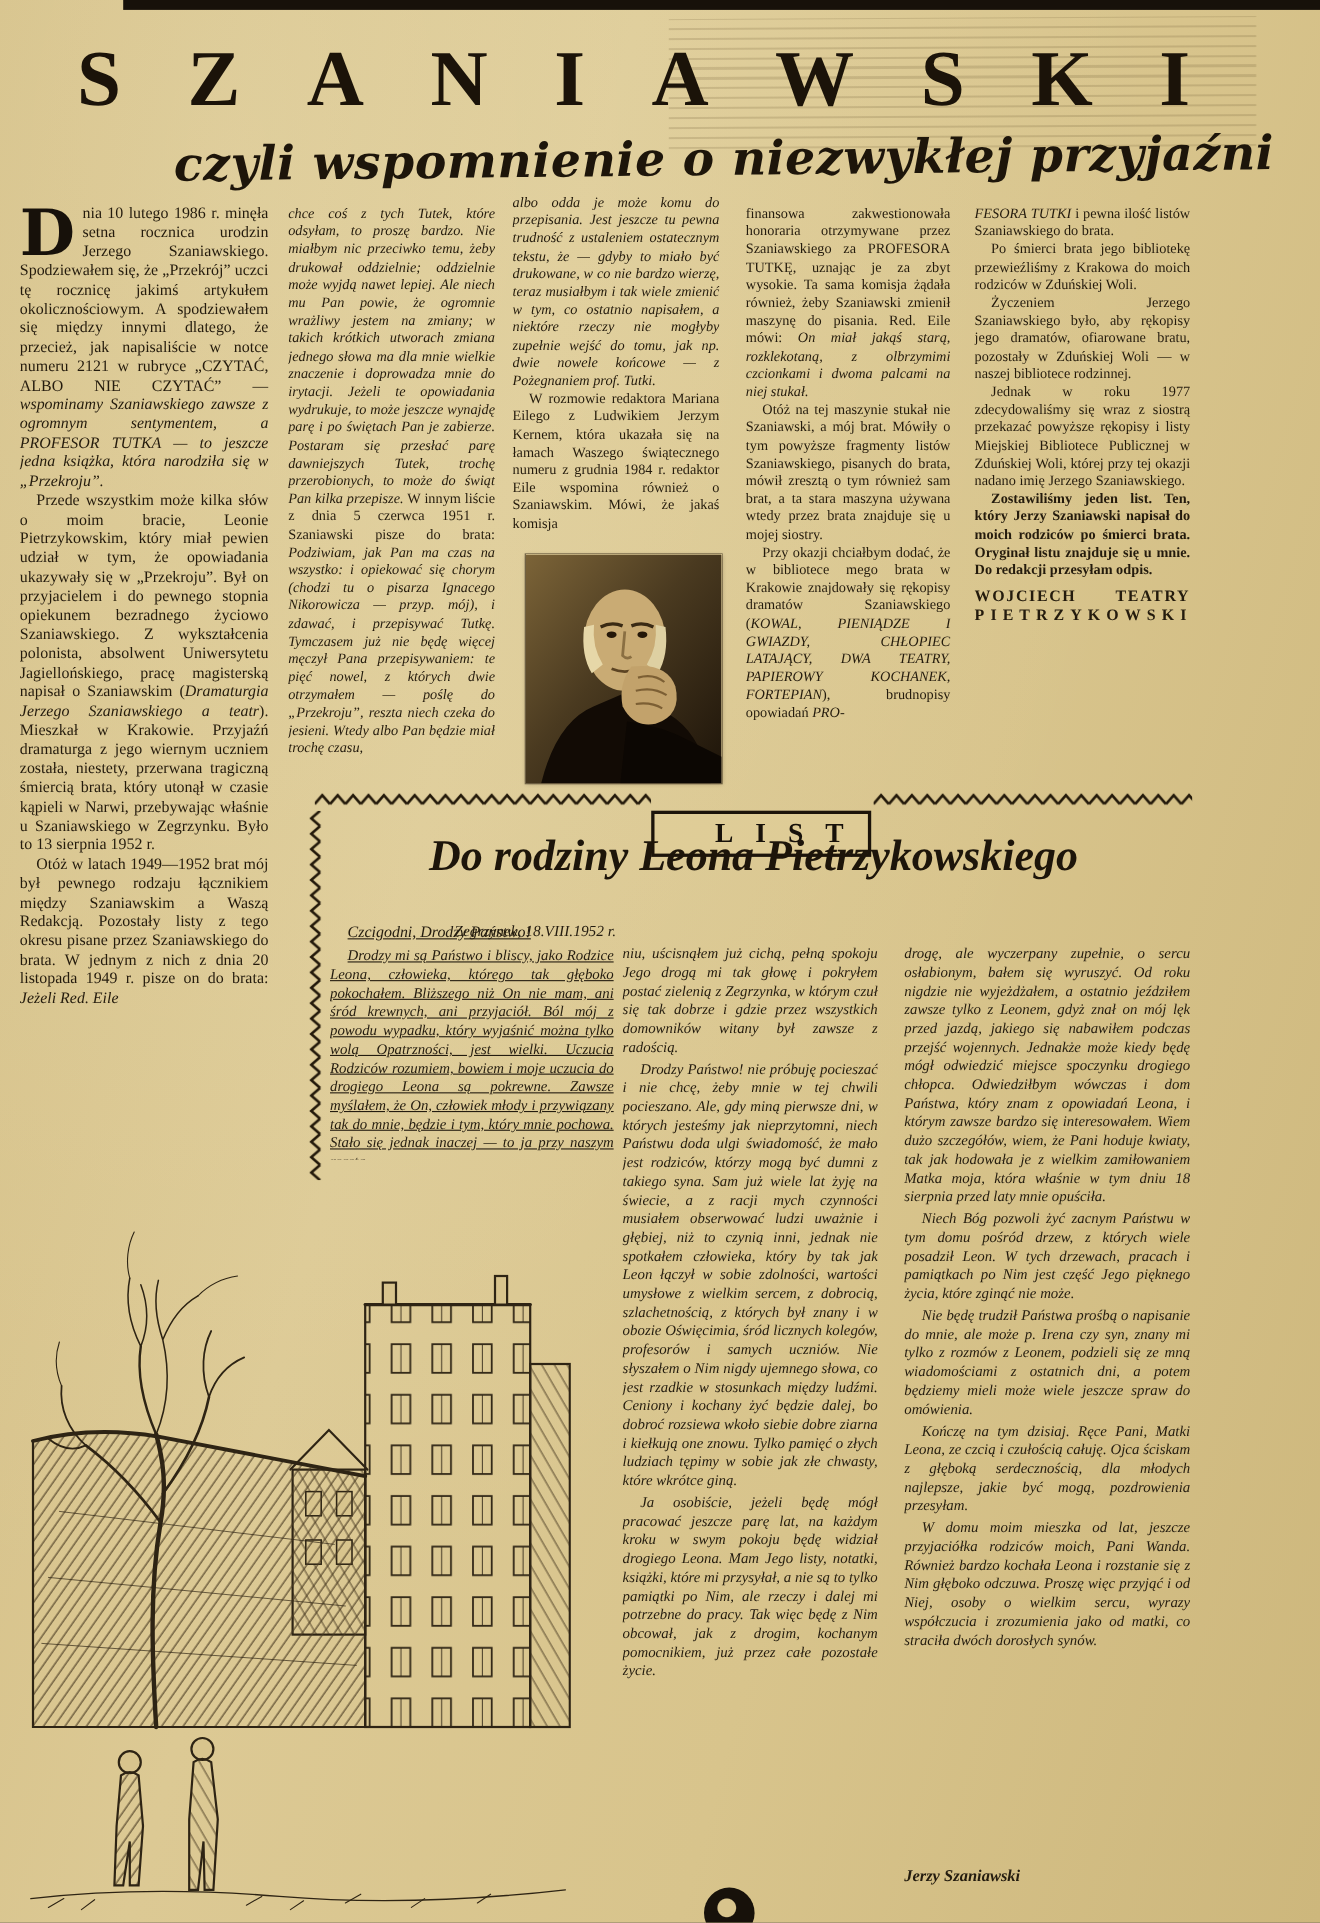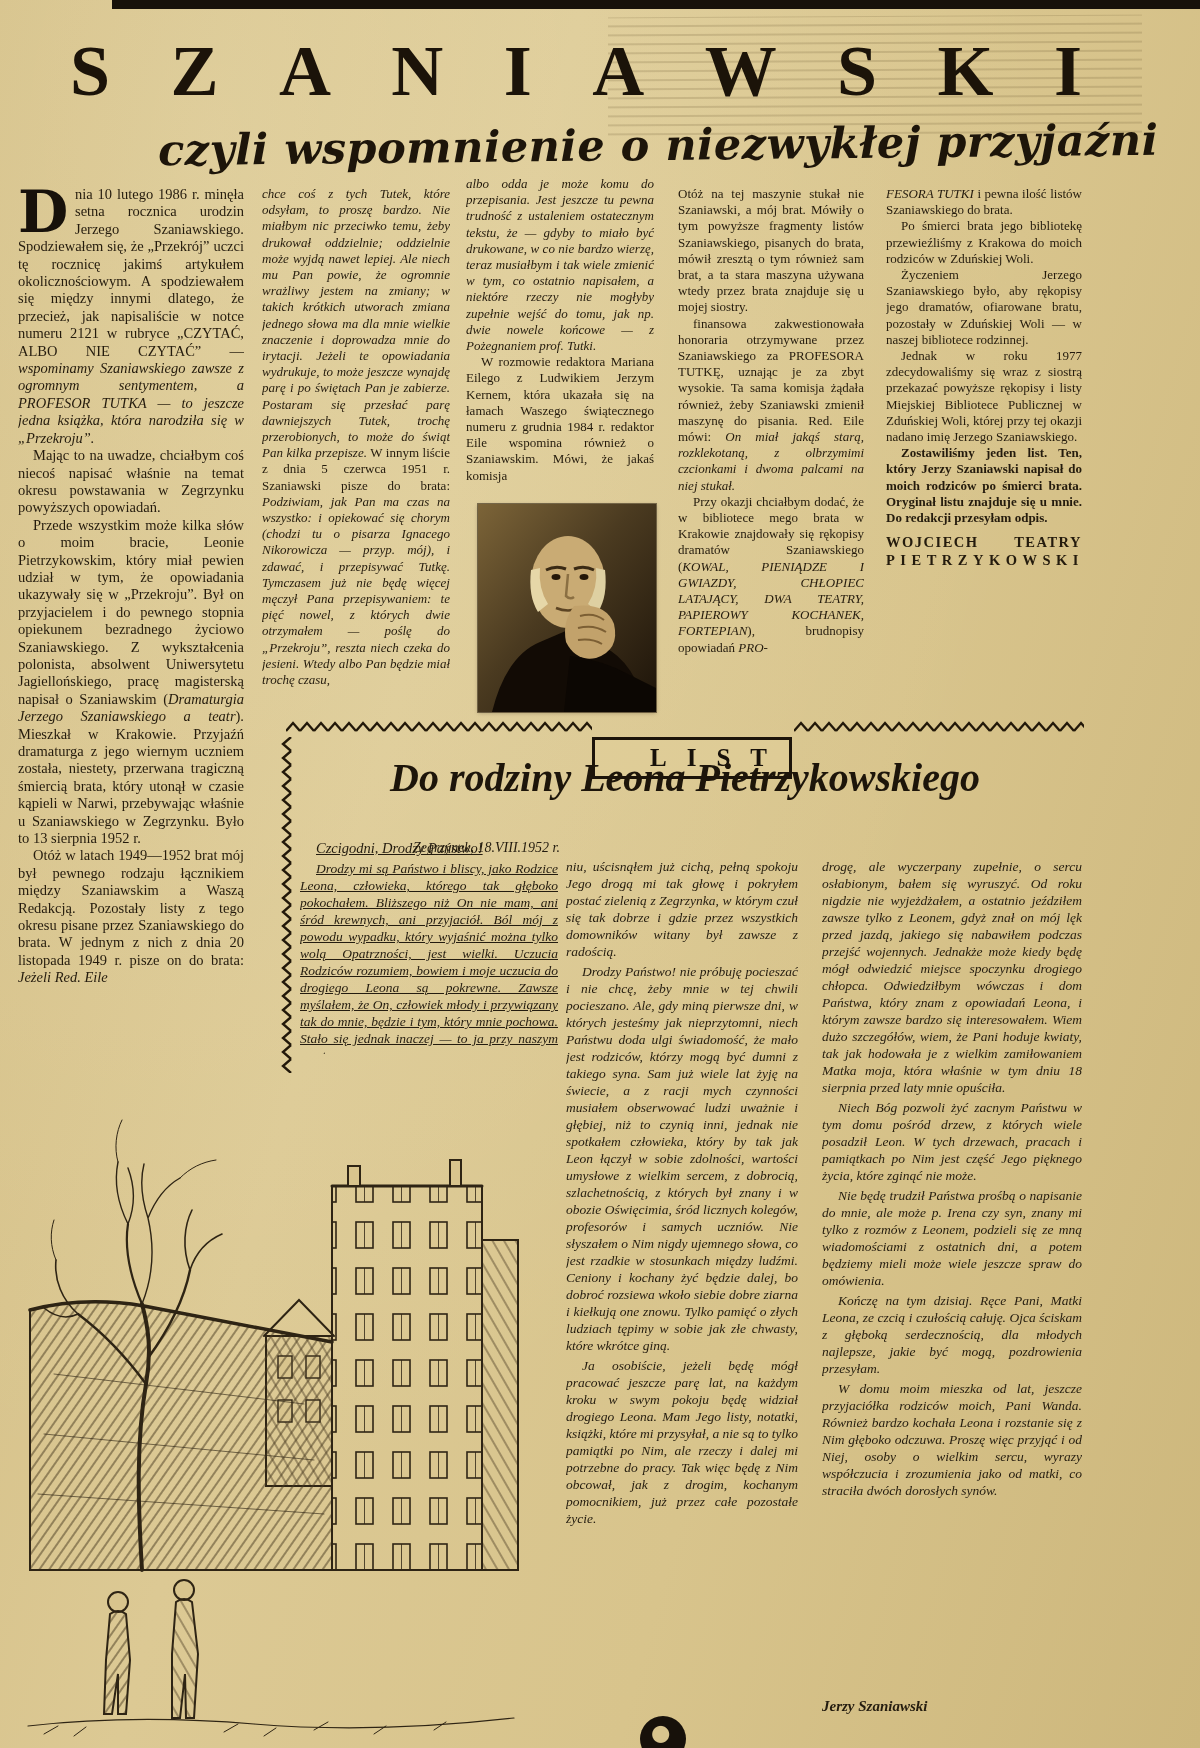--- a/index.html
+++ b/index.html
@@ -104,35 +104,34 @@
       <span>S</span>
       <span>K</span>
       <span>I</span>
     </h1>
   <div class="masthead-subtitle">czyli wspomnienie o niezwykłej przyjaźni</div>
 
   <div class="acol col-1">
     <div class="dropcap">D</div>
     <div class="paras">
         <p><span>nia 10 lutego 1986 r. minęła setna rocznica urodzin Jerzego Szaniawskiego. Spodziewałem się, że „Przekrój” uczci tę rocznicę jakimś artykułem okolicznościowym. A spodziewałem się między innymi dlatego, że przecież, jak napisaliście w notce numeru 2121 w rubryce „CZYTAĆ, ALBO NIE CZYTAĆ” — </span><span class="it">wspominamy Szaniawskiego zawsze z ogromnym sentymentem, a PROFESOR TUTKA — to jeszcze jedna książka, która narodziła się w „Przekroju”.</span></p>
-        <p><span>Mając to na uwadze, chciałbym coś niecoś napisać właśnie na temat okresu powstawania w Zegrzynku powyższych opowiadań.</span></p>
         <p><span>Przede wszystkim może kilka słów o moim bracie, Leonie Pietrzykowskim, który miał pewien udział w tym, że opowiadania ukazywały się w „Przekroju”. Był on przyjacielem i do pewnego stopnia opiekunem bezradnego życiowo Szaniawskiego. Z wykształcenia polonista, absolwent Uniwersytetu Jagiellońskiego, pracę magisterską napisał o Szaniawskim (</span><span class="it">Dramaturgia Jerzego Szaniawskiego a teatr</span><span>). Mieszkał w Krakowie. Przyjaźń dramaturga z jego wiernym uczniem została, niestety, przerwana tragiczną śmiercią brata, który utonął w czasie kąpieli w Narwi, przebywając właśnie u Szaniawskiego w Zegrzynku. Było to 13 sierpnia 1952 r.</span></p>
         <p><span>Otóż w latach 1949—1952 brat mój był pewnego rodzaju łącznikiem między Szaniawskim a Waszą Redakcją. Pozostały listy z tego okresu pisane przez Szaniawskiego do brata. W jednym z nich z dnia 20 listopada 1949 r. pisze on do brata: </span><span class="it">Jeżeli Red. Eile</span></p>
       </div>
   </div>
   <div class="acol col-2">
       <p><span class="it">chce coś z tych Tutek, które odsyłam, to proszę bardzo. Nie miałbym nic przeciwko temu, żeby drukował oddzielnie; oddzielnie może wyjdą nawet lepiej. Ale niech mu Pan powie, że ogromnie wrażliwy jestem na zmiany; w takich krótkich utworach zmiana jednego słowa ma dla mnie wielkie znaczenie i doprowadza mnie do irytacji. Jeżeli te opowiadania wydrukuje, to może jeszcze wynajdę parę i po świętach Pan je zabierze. Postaram się przesłać parę dawniejszych Tutek, trochę przerobionych, to może do świąt Pan kilka przepisze.</span><span> W innym liście z dnia 5 czerwca 1951 r. Szaniawski pisze do brata: </span><span class="it">Podziwiam, jak Pan ma czas na wszystko: i opiekować się chorym (chodzi tu o pisarza Ignacego Nikorowicza — przyp. mój), i zdawać, i przepisywać Tutkę. Tymczasem już nie będę więcej męczył Pana przepisywaniem: te pięć nowel, z których dwie otrzymałem — poślę do „Przekroju”, reszta niech czeka do jesieni. Wtedy albo Pan będzie miał trochę czasu,</span></p>
     </div>
   <div class="acol col-3">
       <p><span class="it">albo odda je może komu do przepisania. Jest jeszcze tu pewna trudność z ustaleniem ostatecznym tekstu, że — gdyby to miało być drukowane, w co nie bardzo wierzę, teraz musiałbym i tak wiele zmienić w tym, co ostatnio napisałem, a niektóre rzeczy nie mogłyby zupełnie wejść do tomu, jak np. dwie nowele końcowe — z Pożegnaniem prof. Tutki.</span></p>
       <p><span>W rozmowie redaktora Mariana Eilego z Ludwikiem Jerzym Kernem, która ukazała się na łamach Waszego świątecznego numeru z grudnia 1984 r. redaktor Eile wspomina również o Szaniawskim. Mówi, że jakaś komisja</span></p>
     </div>
   <div class="acol col-4">
+      <p><span>finansowa zakwestionowała honoraria otrzymywane przez Szaniawskiego za PROFESORA TUTKĘ, uznając je za zbyt wysokie. Ta sama komisja żądała również, żeby Szaniawski zmienił maszynę do pisania. Red. Eile mówi: </span><span class="it">On miał jakąś starą, rozklekotaną, z olbrzymimi czcionkami i dwoma palcami na niej stukał.</span></p>
       <p><span>Otóż na tej maszynie stukał nie Szaniawski, a mój brat. Mówiły o tym powyższe fragmenty listów Szaniawskiego, pisanych do brata, mówił zresztą o tym również sam brat, a ta stara maszyna używana wtedy przez brata znajduje się u mojej siostry.</span></p>
-      <p><span>finansowa zakwestionowała honoraria otrzymywane przez Szaniawskiego za PROFESORA TUTKĘ, uznając je za zbyt wysokie. Ta sama komisja żądała również, żeby Szaniawski zmienił maszynę do pisania. Red. Eile mówi: </span><span class="it">On miał jakąś starą, rozklekotaną, z olbrzymimi czcionkami i dwoma palcami na niej stukał.</span></p>
       <p><span>Przy okazji chciałbym dodać, że w bibliotece mego brata w Krakowie znajdowały się rękopisy dramatów Szaniawskiego (</span><span class="it">KOWAL, PIENIĄDZE I GWIAZDY, CHŁOPIEC LATAJĄCY, DWA TEATRY, PAPIEROWY KOCHANEK, FORTEPIAN</span><span>), brudnopisy opowiadań </span><span class="it">PRO-</span></p>
     </div>
   <div class="acol col-5">
     <div class="paras">
         <p><span class="it">FESORA TUTKI</span><span> i pewna ilość listów Szaniawskiego do brata.</span></p>
         <p><span>Po śmierci brata jego bibliotekę przewieźliśmy z Krakowa do moich rodziców w Zduńskiej Woli.</span></p>
         <p><span>Życzeniem Jerzego Szaniawskiego było, aby rękopisy jego dramatów, ofiarowane bratu, pozostały w Zduńskiej Woli — w naszej bibliotece rodzinnej.</span></p>
         <p><span>Jednak w roku 1977 zdecydowaliśmy się wraz z siostrą przekazać powyższe rękopisy i listy Miejskiej Bibliotece Publicznej w Zduńskiej Woli, której przy tej okazji nadano imię Jerzego Szaniawskiego.</span></p>
         <p><span class="bd">Zostawiliśmy jeden list. Ten, który Jerzy Szaniawski napisał do moich rodziców po śmierci brata. Oryginał listu znajduje się u mnie. Do redakcji przesyłam odpis.</span></p>
       </div>

